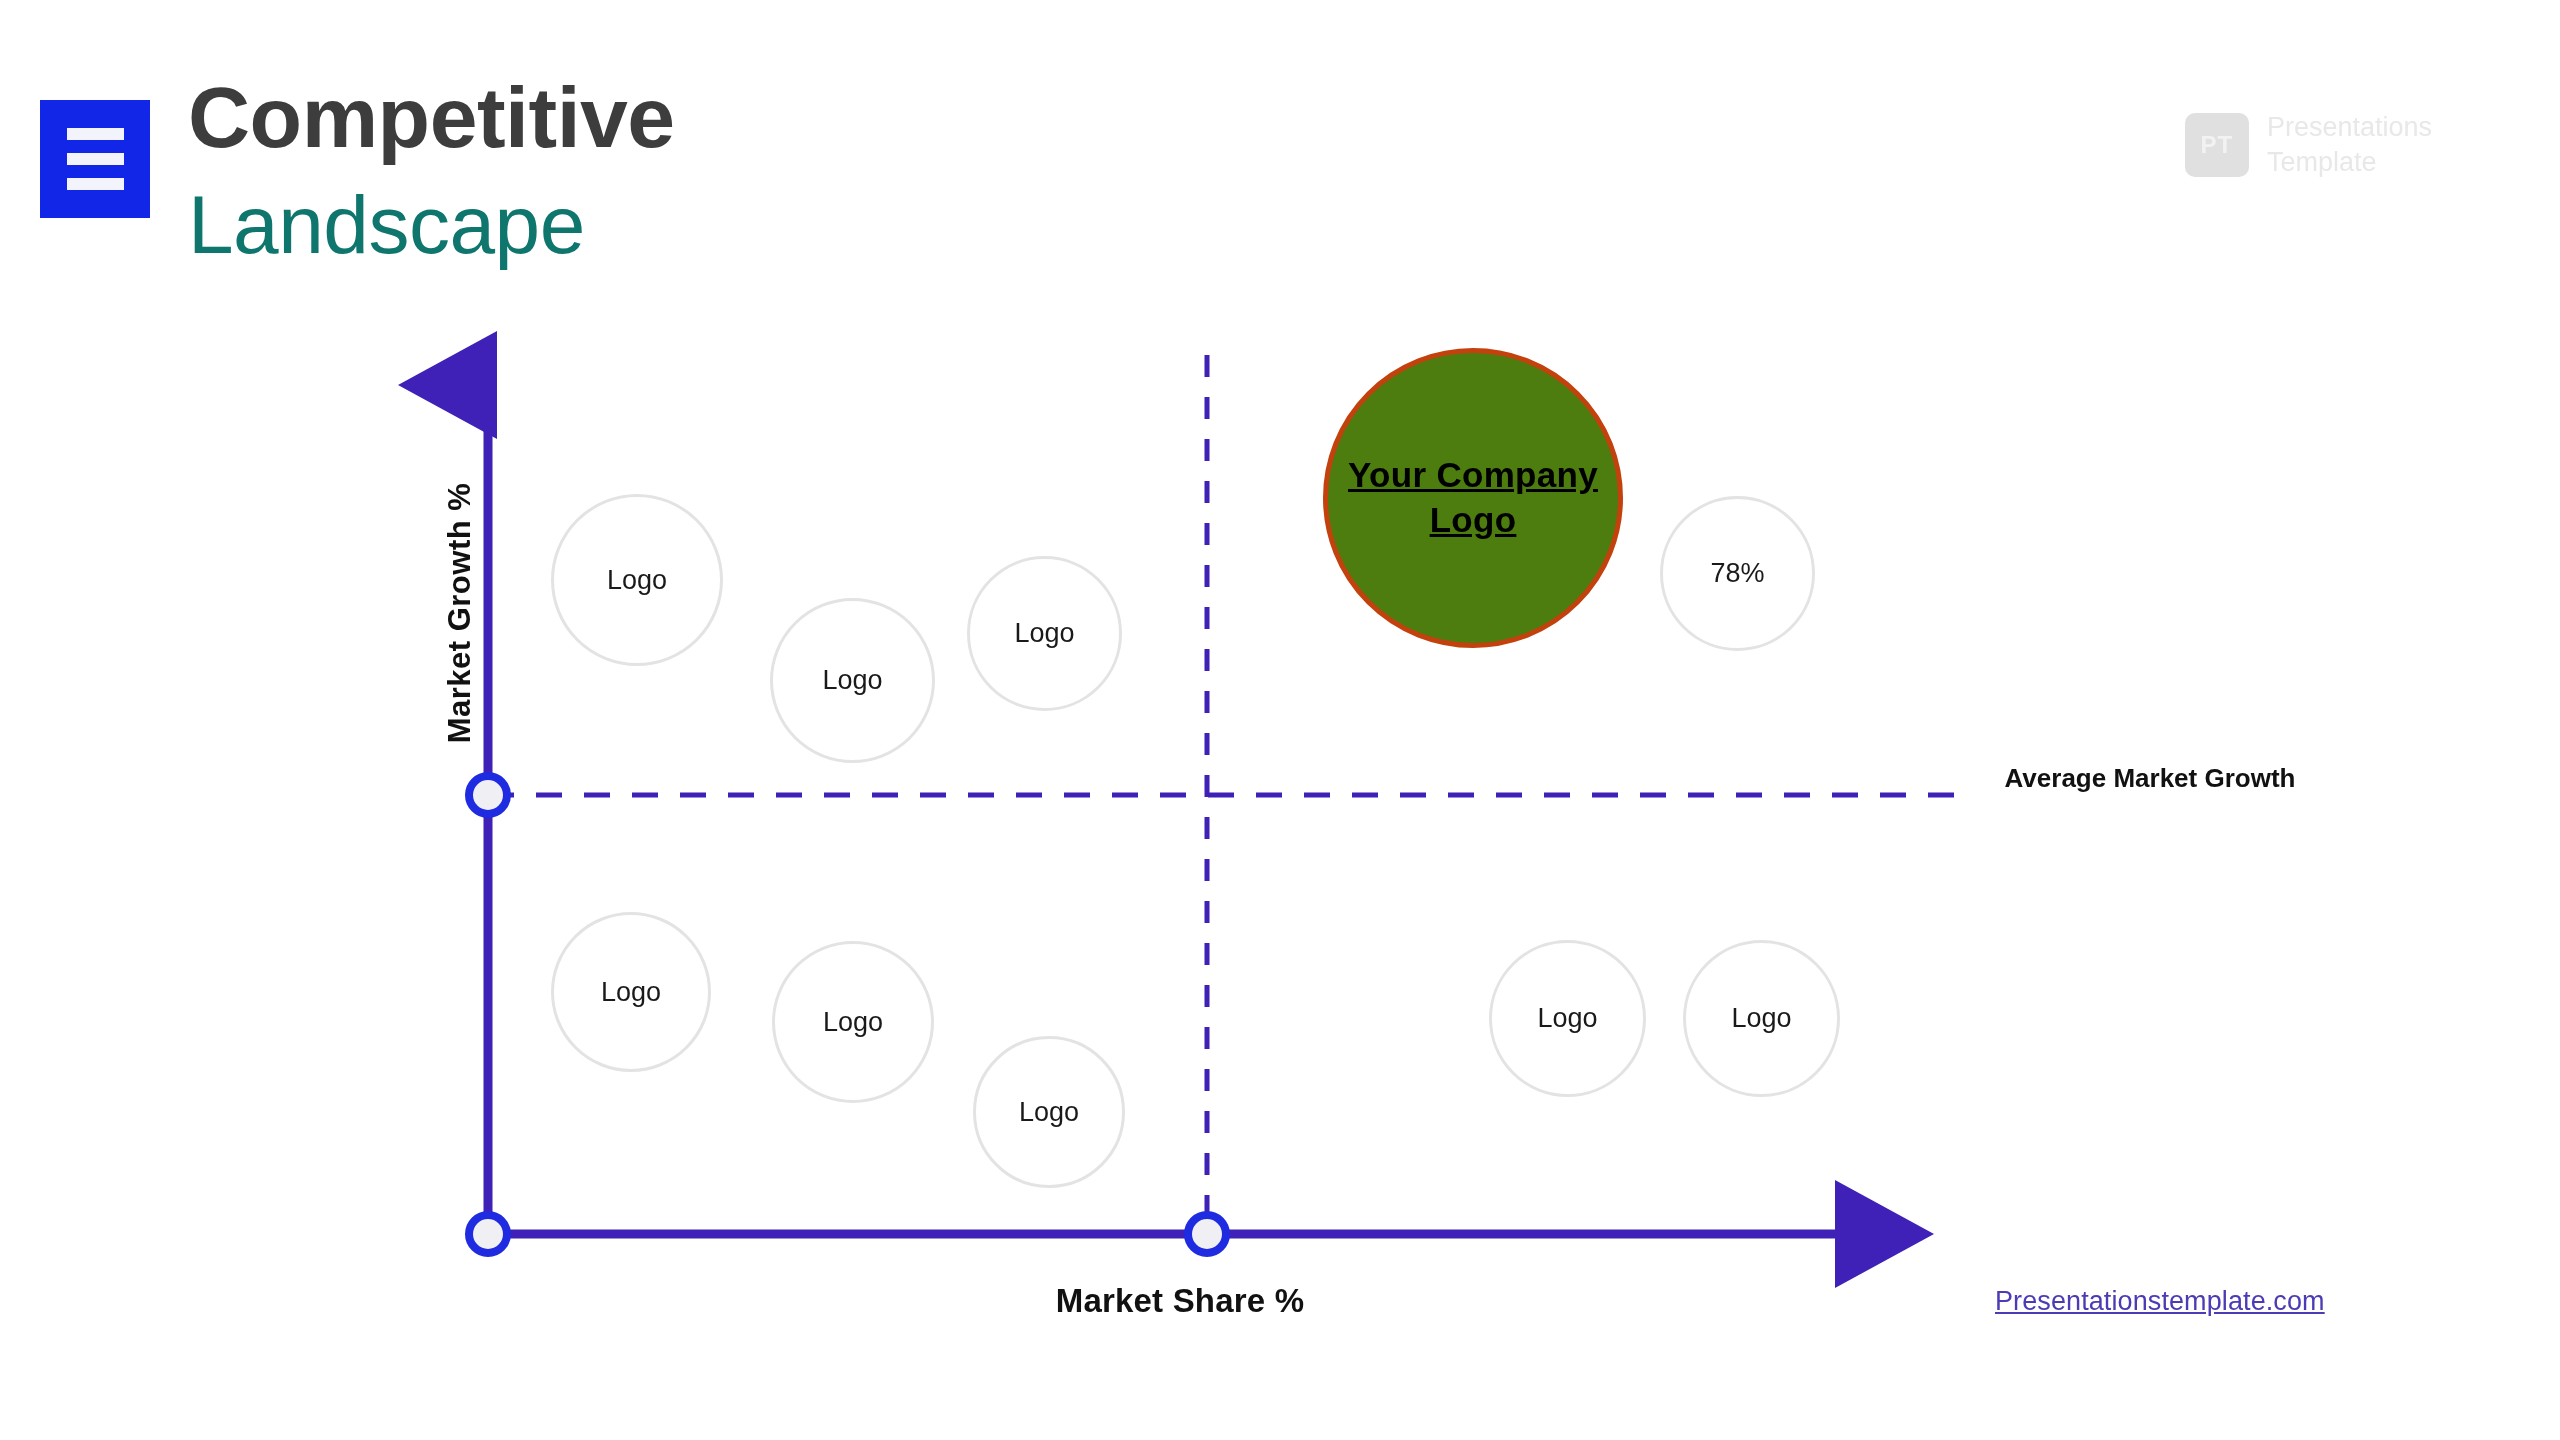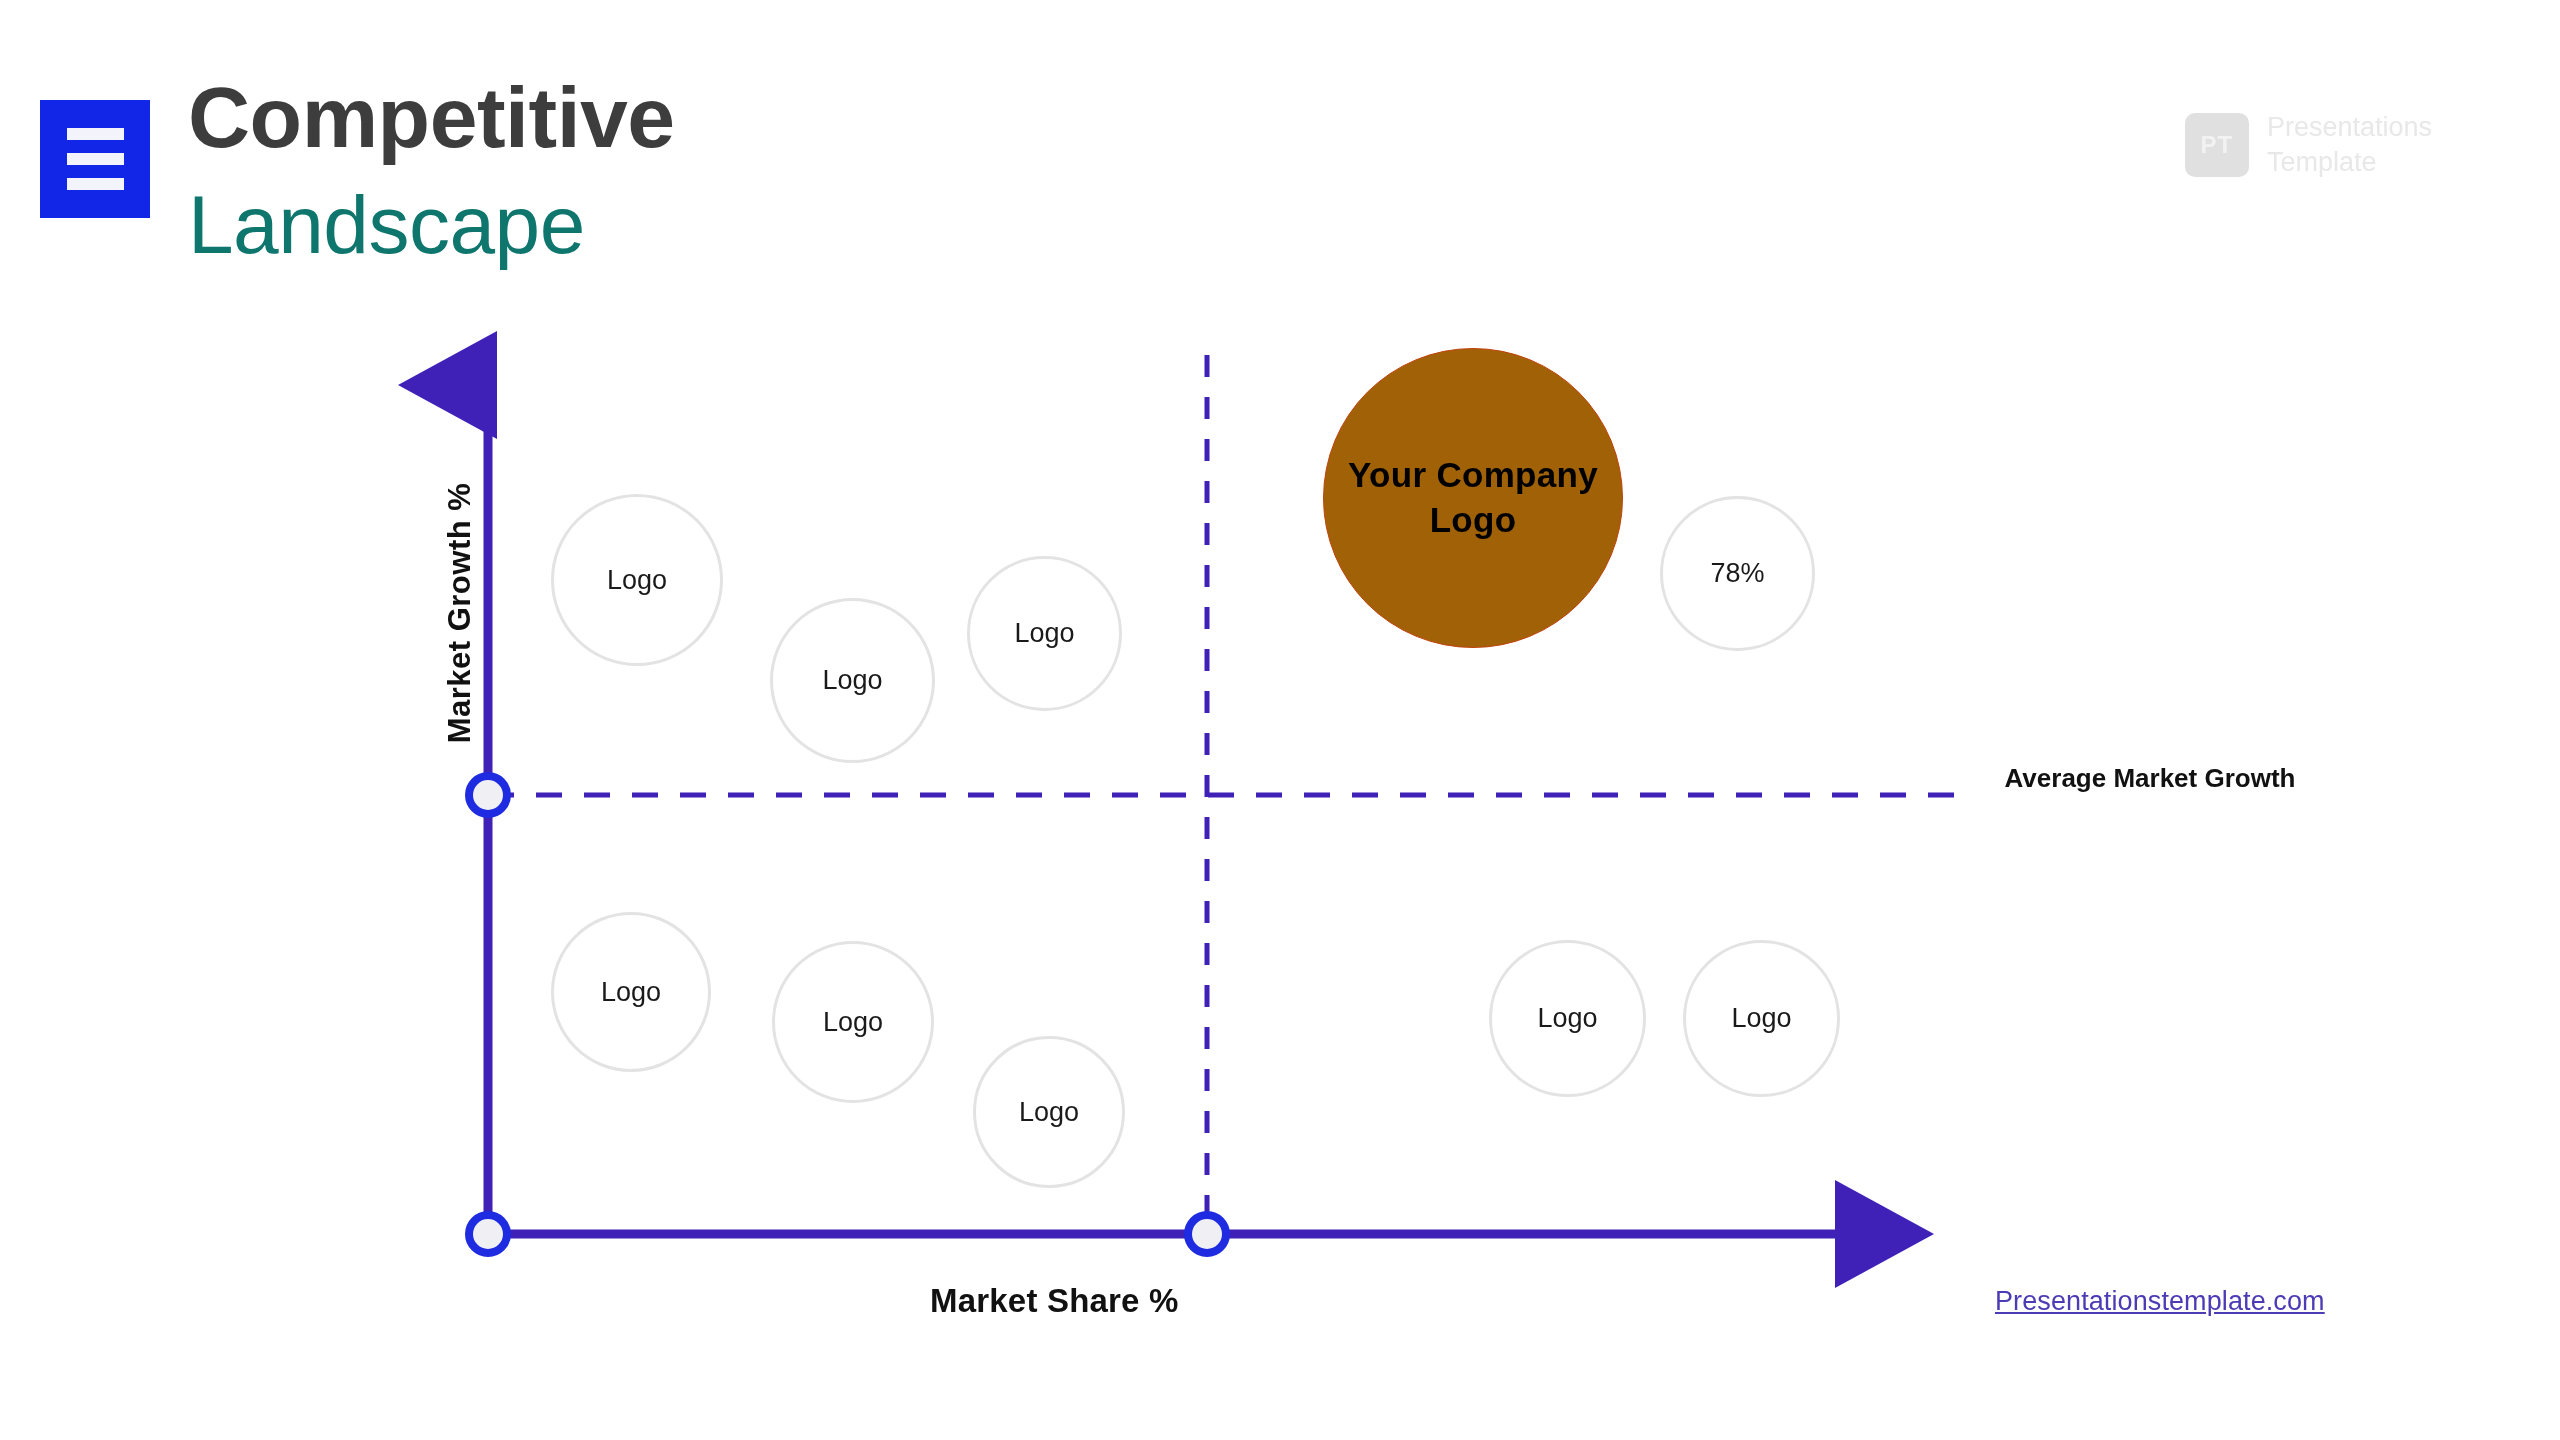--- a/index.html
+++ b/index.html
@@ -121,20 +121,21 @@
     font-size: 31px;
     font-weight: 700;
     color: #111111;
     letter-spacing: 0.5px;
   }
   #x-axis-title {
     position: absolute;
     left: 930px;
     top: 1282px;
     width: 500px;
+    text-align: center;
     font-size: 33px;
     font-weight: 700;
     color: #111111;
     letter-spacing: 0.2px;
   }
   #avg-growth-label {
     position: absolute;
     left: 1985px;
     top: 762px;
     width: 330px;
@@ -158,22 +159,23 @@
   .bubble.competitor {
     border: 3px solid #e3e3e3;
     background: #ffffff;
   }
   .bubble.competitor .bubble-label {
     font-size: 27px;
     color: #1a1a1a;
     font-weight: 400;
   }
   .bubble.highlight {
-    border: 1px solid #c2410c;
-    background: #a16207;
+    border: 5px solid #c2410c;
+    background: #4d7c0f;
+    text-decoration: underline;
   }
   .bubble.highlight .bubble-label {
     font-size: 35px;
     font-weight: 700;
     color: #000000;
     line-height: 1.28;
     letter-spacing: 0.3px;
   }
 
   

